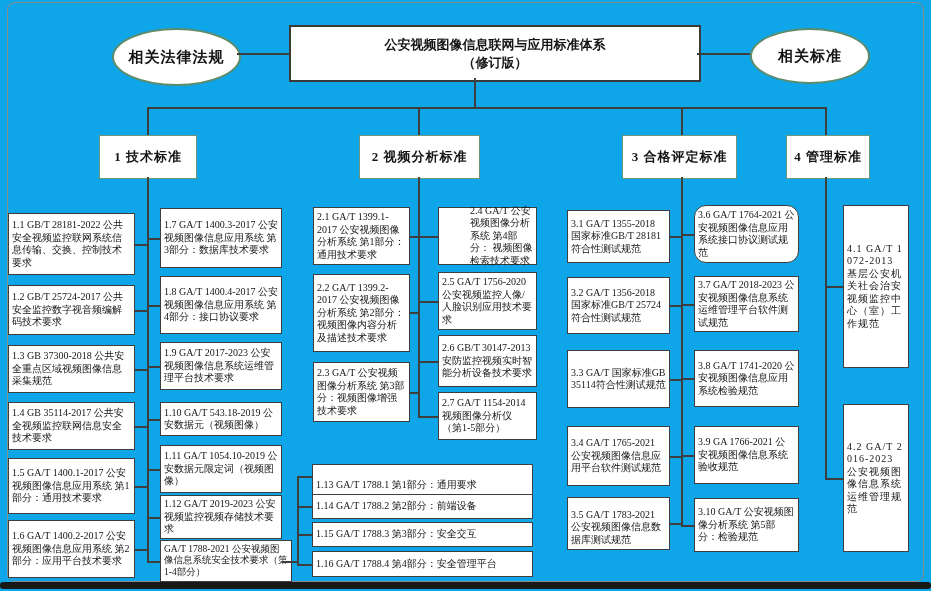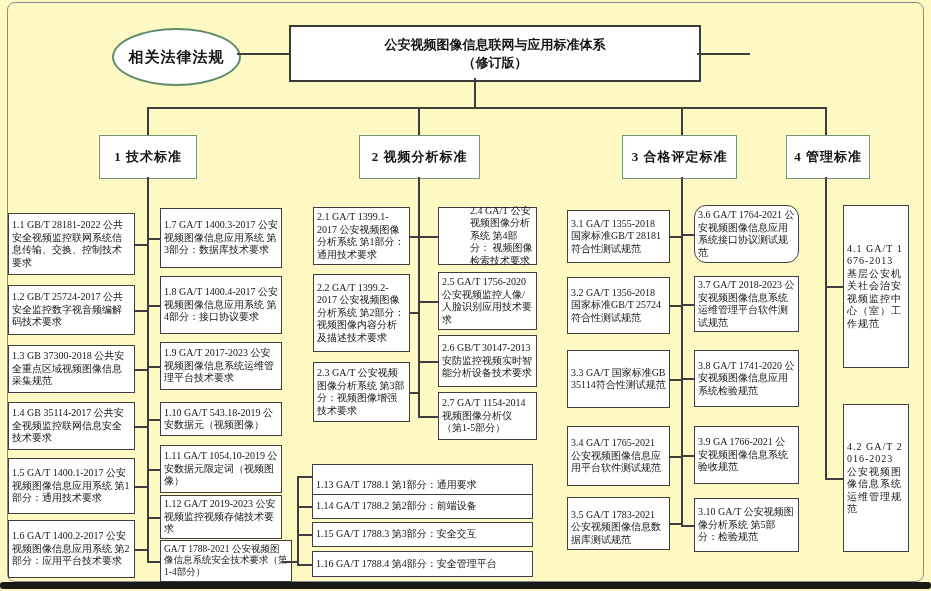--- a/index.html
+++ b/index.html
@@ -1,16 +1,16 @@
 <!DOCTYPE html>
 <html><head>
 <meta charset="utf-8">
 <style>
   html,body{margin:0;padding:0;background:#f2f2ef;}
-  .stage{position:relative;width:931px;height:591px;background:#fef9c3;overflow:hidden;
+  .stage{position:relative;width:931px;height:591px;background:#0ea5e9;overflow:hidden;
          font-family:"Liberation Serif","DejaVu Serif",serif;color:#151515;}
   .frame{position:absolute;left:7px;top:2px;width:915px;height:578px;
          border:1px solid #8a8a88;border-radius:8px;}
   .bottombar{position:absolute;left:0;top:582px;width:931px;height:7px;background:#181818;border-radius:3px;}
   .ellipse{position:absolute;border:2px solid #5e8c6a;border-radius:50%;
            display:flex;align-items:center;justify-content:center;
            font-size:15px;font-weight:bold;letter-spacing:1px;background:#fff;}
   .titlebox{position:absolute;left:289px;top:25px;width:408px;height:53px;
             border:2px solid #3a3a3a;background:#fff;display:flex;flex-direction:column;
             align-items:center;justify-content:center;font-size:13px;font-weight:bold;line-height:1.35;}
@@ -34,20 +34,23 @@
 
   <div class="ellipse" style="left:112px;top:28px;width:125px;height:54px;">
     <span>相关法律法规</span>
   </div>
 
   <div class="titlebox">
     <div>公安视频图像信息联网与应用标准体系</div>
     <div>（修订版）</div>
   </div>
 
+  <div class="ellipse" style="left:750px;top:28px;width:116px;height:52px;">
+    <span>相关标准</span>
+  </div>
 
   <div class="branch" style="left:99px;top:135px;width:96px;">1 技术标准</div>
   <div class="branch" style="left:359px;top:135px;width:119px;">2 视频分析标准</div>
   <div class="branch" style="left:622px;top:135px;width:113px;">3 合格评定标准</div>
   <div class="branch" style="left:786px;top:135px;width:82px;">4 管理标准</div>
 
   <div class="node" style="left:8px;top:213px;width:127px;height:62px;">
       <span>1.1 GB/T 28181-2022 公共安全视频监控联网系统信息传输、交换、控制技术要求</span>
     </div>
   <div class="node" style="left:8px;top:285px;width:127px;height:50px;">
@@ -150,21 +153,21 @@
       <span>3.8 GA/T 1741-2020 公安视频图像信息应用系统检验规范</span>
     </div>
   <div class="node" style="left:694px;top:426px;width:105px;height:58px;">
       <span>3.9 GA 1766-2021 公安视频图像信息系统验收规范</span>
     </div>
   <div class="node" style="left:694px;top:498px;width:105px;height:54px;">
       <span>3.10 GA/T 公安视频图像分析系统 第5部分：检验规范</span>
     </div>
 
   <div class="node vbox" style="left:843px;top:205px;width:66px;height:163px;">
-      <span>4.1 GA/T 1676-2013 基层公安机关社会治安视频监控中心（室）工作规范</span>
+      <span>4.1 GA/T 1072-2013 基层公安机关社会治安视频监控中心（室）工作规范</span>
     </div>
   <div class="node vbox" style="left:843px;top:404px;width:66px;height:148px;">
       <span>4.2 GA/T 2016-2023 公安视频图像信息系统运维管理规范</span>
     </div>
 
   <div id="lines">
       <div class="line" style="left: 237px; top: 53px; width: 52px; height: 1.5px;"></div>
       <div class="line" style="left: 697px; top: 53px; width: 53px; height: 1.5px;"></div>
       <div class="line" style="left: 474px; top: 78px; width: 1.5px; height: 29px;"></div>
       <div class="line" style="left: 147px; top: 107px; width: 679px; height: 1.5px;"></div>

